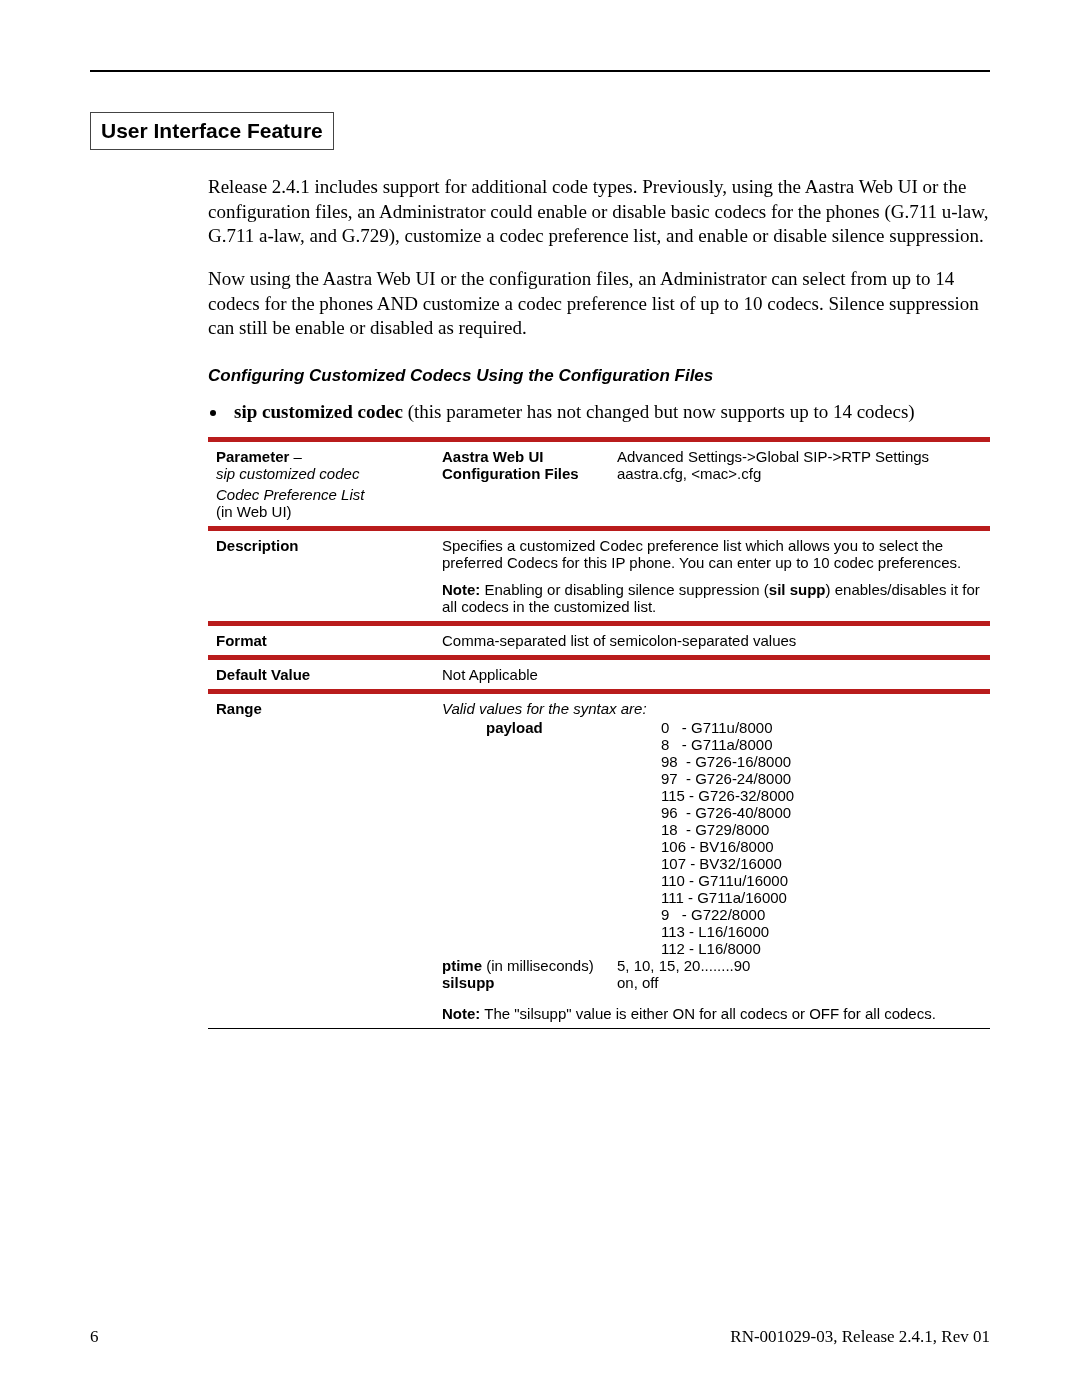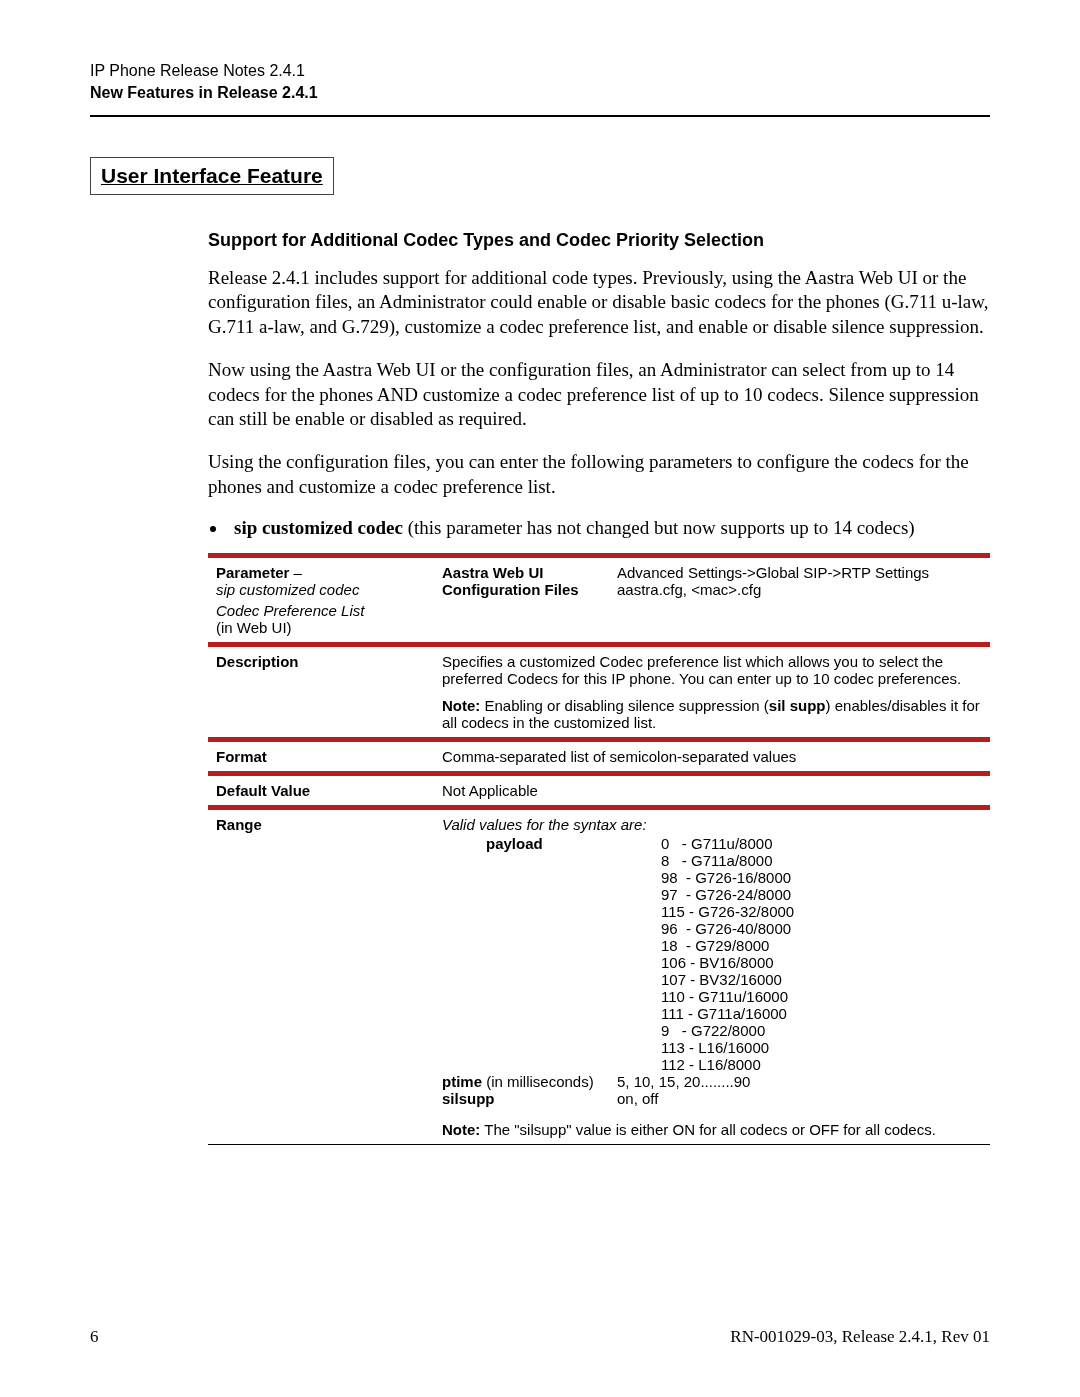--- a/index.html
+++ b/index.html
@@ -23,21 +23,20 @@
   .rule {
     border: none;
     border-top: 2px solid #000;
     margin: 10px 0 40px 0;
   }
   .section-title-box {
     display: inline-block;
     border: 1px solid #444;
     padding: 6px 10px;
     margin-bottom: 25px;
-    text-decoration: underline;
   }
   .section-title-box span {
     font-size: 21px;
     font-weight: bold;
   }
   .content {
     margin-left: 118px;
   }
   .h2 {
     font-size: 18px;
@@ -118,39 +117,34 @@
     font-size: 17px;
     display: flex;
     justify-content: space-between;
   }
 </style>
 </head>
 <body>
 
 <div class="page">
 
-  <div class="running-head">
-    <div>IP Phone Release Notes 2.4.1</div>
-    <div class="line2">New Features in Release 2.4.1</div>
-  </div>
   <hr class="rule">
 
   <div class="section-title-box">
     <span>User Interface Feature</span>
   </div>
 
   <div class="content">
 
-    <div class="h2">Support for Additional Codec Types and Codec Priority Selection</div>
 
     <p class="body-text">Release 2.4.1 includes support for additional code types. Previously, using the Aastra Web UI or the configuration files, an Administrator could enable or disable basic codecs for the phones (G.711 u-law, G.711 a-law, and G.729), customize a codec preference list, and enable or disable silence suppression.</p>
     <p class="body-text">Now using the Aastra Web UI or the configuration files, an Administrator can select from up to 14 codecs for the phones AND customize a codec preference list of up to 10 codecs. Silence suppression can still be enable or disabled as required.</p>
 
-
-    <p class="body-text">Using the configuration files, you can enter the following parameters to configure the codecs for the phones and customize a codec preference list.</p>
+    <div class="h3">Configuring Customized Codecs Using the Configuration Files</div>
+
 
     <div class="bullet-row">
       <span class="bullet-dot"></span>
       <span>
         <strong>sip customized codec</strong><span> (this parameter has not changed but now supports up to 14 codecs)</span>
       </span>
     </div>
 
     <table class="param">
       <tbody>

